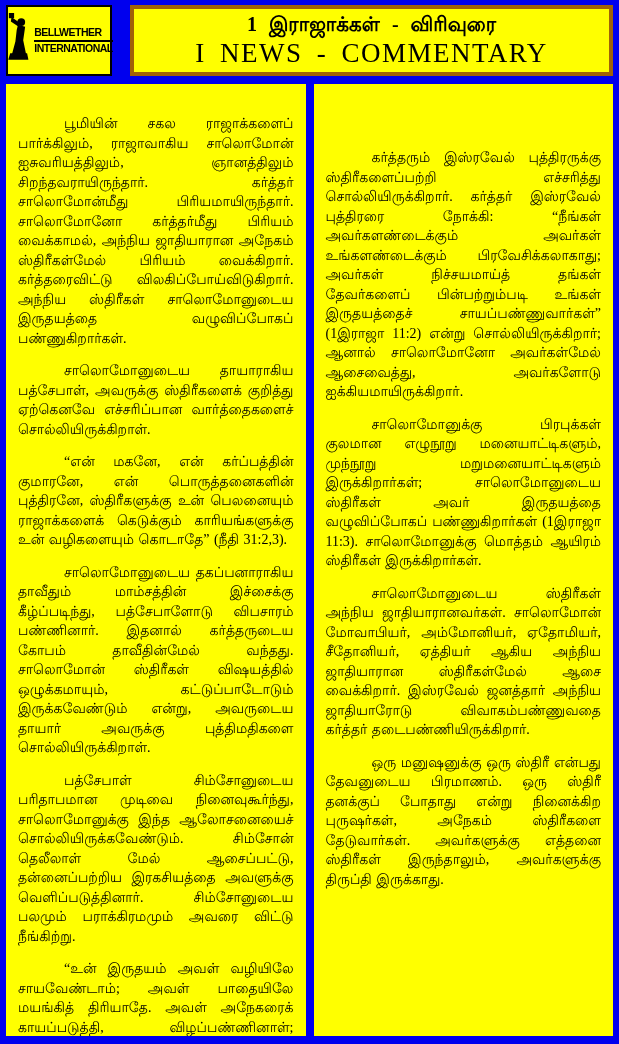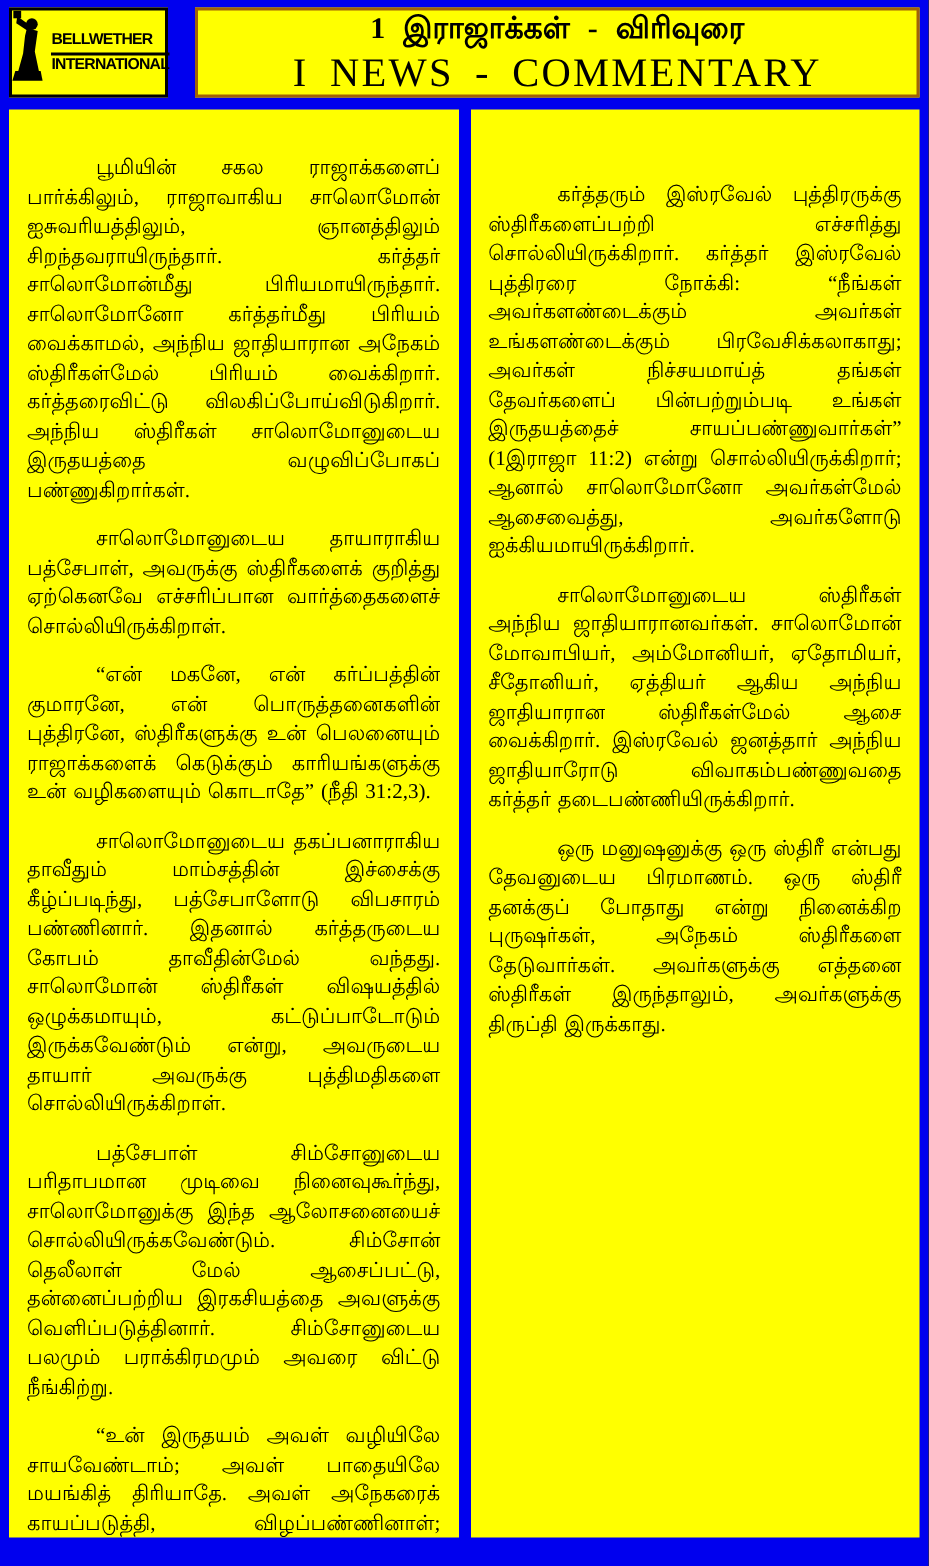--- a/index.html
+++ b/index.html
@@ -12,21 +12,21 @@
     padding: 5px 6px 8px 6px;
     font-family: "Liberation Serif", serif;
     color: #000000;
     margin: 0 auto;
     overflow: hidden;
   }
   
   .header-row {
     display: flex;
     gap: 18px;
-    height: 60px;
+    height: 71px;
   }
   .logo-box {
     width: 106px;
     flex: 0 0 106px;
     background: #FFFF00;
     border: 2px solid #000000;
     display: flex;
     align-items: center;
     justify-content: center;
     gap: 3px;
@@ -43,21 +43,21 @@
     line-height: 1.25;
     white-space: nowrap;
   }
   .logo-text .top-line {
     border-bottom: 2px solid #000000;
     padding-bottom: 1px;
   }
   .title-box {
     flex: 1 1 auto;
     background: #FFFF00;
-    border: 2px solid #a16207;
+    border: 4px solid #a16207;
     display: flex;
     flex-direction: column;
     align-items: center;
     justify-content: center;
     gap: 4px;
     text-align: center;
   }
   .title-tamil {
     font-size: 20px;
     font-weight: bold;
@@ -78,21 +78,21 @@
     height: 952px;
     margin-top: 8px;
   }
   .column {
     flex: 1 1 0;
     background: #FFFF00;
     overflow: hidden;
     padding: 30px 12px 10px 12px;
     font-family: Liberation Serif, serif;
   }
-  .column.right { padding-top: 48px; }
+  .column.right { padding-top: 64px; }
   .para {
     font-size: 14px;
     line-height: 19.5px;
     text-align: justify;
     text-indent: 46px;
     margin-bottom: 13px;
     word-spacing: 1px;
   }
 </style>
 </head>
@@ -134,19 +134,20 @@
         <p class="para">பூமியின் சகல ராஜாக்களைப் பார்க்கிலும், ராஜாவாகிய சாலொமோன் ஐசுவரியத்திலும், ஞானத்திலும் சிறந்தவராயிருந்தார். கர்த்தர் சாலொமோன்மீது பிரியமாயிருந்தார். சாலொமோனோ கர்த்தர்மீது பிரியம் வைக்காமல், அந்நிய ஜாதியாரான அநேகம் ஸ்திரீகள்மேல் பிரியம் வைக்கிறார். கர்த்தரைவிட்டு விலகிப்போய்விடுகிறார். அந்நிய ஸ்திரீகள் சாலொமோனுடைய இருதயத்தை வழுவிப்போகப் பண்ணுகிறார்கள்.</p>
         <p class="para">சாலொமோனுடைய தாயாராகிய பத்சேபாள், அவருக்கு ஸ்திரீகளைக் குறித்து ஏற்கெனவே எச்சரிப்பான வார்த்தைகளைச் சொல்லியிருக்கிறாள்.</p>
         <p class="para">“என் மகனே, என் கர்ப்பத்தின் குமாரனே, என் பொருத்தனைகளின் புத்திரனே, ஸ்திரீகளுக்கு உன் பெலனையும் ராஜாக்களைக் கெடுக்கும் காரியங்களுக்கு உன் வழிகளையும் கொடாதே” (நீதி 31:2,3).</p>
         <p class="para">சாலொமோனுடைய தகப்பனாராகிய தாவீதும் மாம்சத்தின் இச்சைக்கு கீழ்ப்படிந்து, பத்சேபாளோடு விபசாரம் பண்ணினார். இதனால் கர்த்தருடைய கோபம் தாவீதின்மேல் வந்தது. சாலொமோன் ஸ்திரீகள் விஷயத்தில் ஒழுக்கமாயும், கட்டுப்பாடோடும் இருக்கவேண்டும் என்று, அவருடைய தாயார் அவருக்கு புத்திமதிகளை சொல்லியிருக்கிறாள்.</p>
         <p class="para">பத்சேபாள் சிம்சோனுடைய பரிதாபமான முடிவை நினைவுகூர்ந்து, சாலொமோனுக்கு இந்த ஆலோசனையைச் சொல்லியிருக்கவேண்டும். சிம்சோன் தெலீலாள் மேல் ஆசைப்பட்டு, தன்னைப்பற்றிய இரகசியத்தை அவளுக்கு வெளிப்படுத்தினார். சிம்சோனுடைய பலமும் பராக்கிரமமும் அவரை விட்டு நீங்கிற்று.</p>
         <p class="para">“உன் இருதயம் அவள் வழியிலே சாயவேண்டாம்; அவள் பாதையிலே மயங்கித் திரியாதே. அவள் அநேகரைக் காயப்படுத்தி, விழப்பண்ணினாள்; பலவான்கள் அநேகரைக் கொலைசெய்தாள். அவள் வீடு பாதாளத்துக்குப்போம் வழி; அது மரண அறைகளுக்குக் கொண்டுபோய்விடும்” (நீதி 7:25-27).</p>
       </div>
 
     <div class="column right">
         <p class="para">கர்த்தரும் இஸ்ரவேல் புத்திரருக்கு ஸ்திரீகளைப்பற்றி எச்சரித்து சொல்லியிருக்கிறார். கர்த்தர் இஸ்ரவேல் புத்திரரை நோக்கி: “நீங்கள் அவர்களண்டைக்கும் அவர்கள் உங்களண்டைக்கும் பிரவேசிக்கலாகாது; அவர்கள் நிச்சயமாய்த் தங்கள் தேவர்களைப் பின்பற்றும்படி உங்கள் இருதயத்தைச் சாயப்பண்ணுவார்கள்” (1இராஜா 11:2) என்று சொல்லியிருக்கிறார்; ஆனால் சாலொமோனோ அவர்கள்மேல் ஆசைவைத்து, அவர்களோடு ஐக்கியமாயிருக்கிறார்.</p>
+        <p class="para">சாலொமோனுக்கு பிரபுக்கள் குலமான எழுநூறு மனையாட்டிகளும், முந்நூறு மறுமனையாட்டிகளும் இருக்கிறார்கள்; சாலொமோனுடைய ஸ்திரீகள் அவர் இருதயத்தை வழுவிப்போகப் பண்ணுகிறார்கள் (1இராஜா 11:3). சாலொமோனுக்கு மொத்தம் ஆயிரம் ஸ்திரீகள் இருக்கிறார்கள்.</p>
         <p class="para">சாலொமோனுடைய ஸ்திரீகள் அந்நிய ஜாதியாரானவர்கள். சாலொமோன் மோவாபியர், அம்மோனியர், ஏதோமியர், சீதோனியர், ஏத்தியர் ஆகிய அந்நிய ஜாதியாரான ஸ்திரீகள்மேல் ஆசை வைக்கிறார். இஸ்ரவேல் ஜனத்தார் அந்நிய ஜாதியாரோடு விவாகம்பண்ணுவதை கர்த்தர் தடைபண்ணியிருக்கிறார்.</p>
         <p class="para">ஒரு மனுஷனுக்கு ஒரு ஸ்திரீ என்பது தேவனுடைய பிரமாணம். ஒரு ஸ்திரீ தனக்குப் போதாது என்று நினைக்கிற புருஷர்கள், அநேகம் ஸ்திரீகளை தேடுவார்கள். அவர்களுக்கு எத்தனை ஸ்திரீகள் இருந்தாலும், அவர்களுக்கு திருப்தி இருக்காது.</p>
       </div>
 
   </div>
 
 </div>
 
 </body></html>

